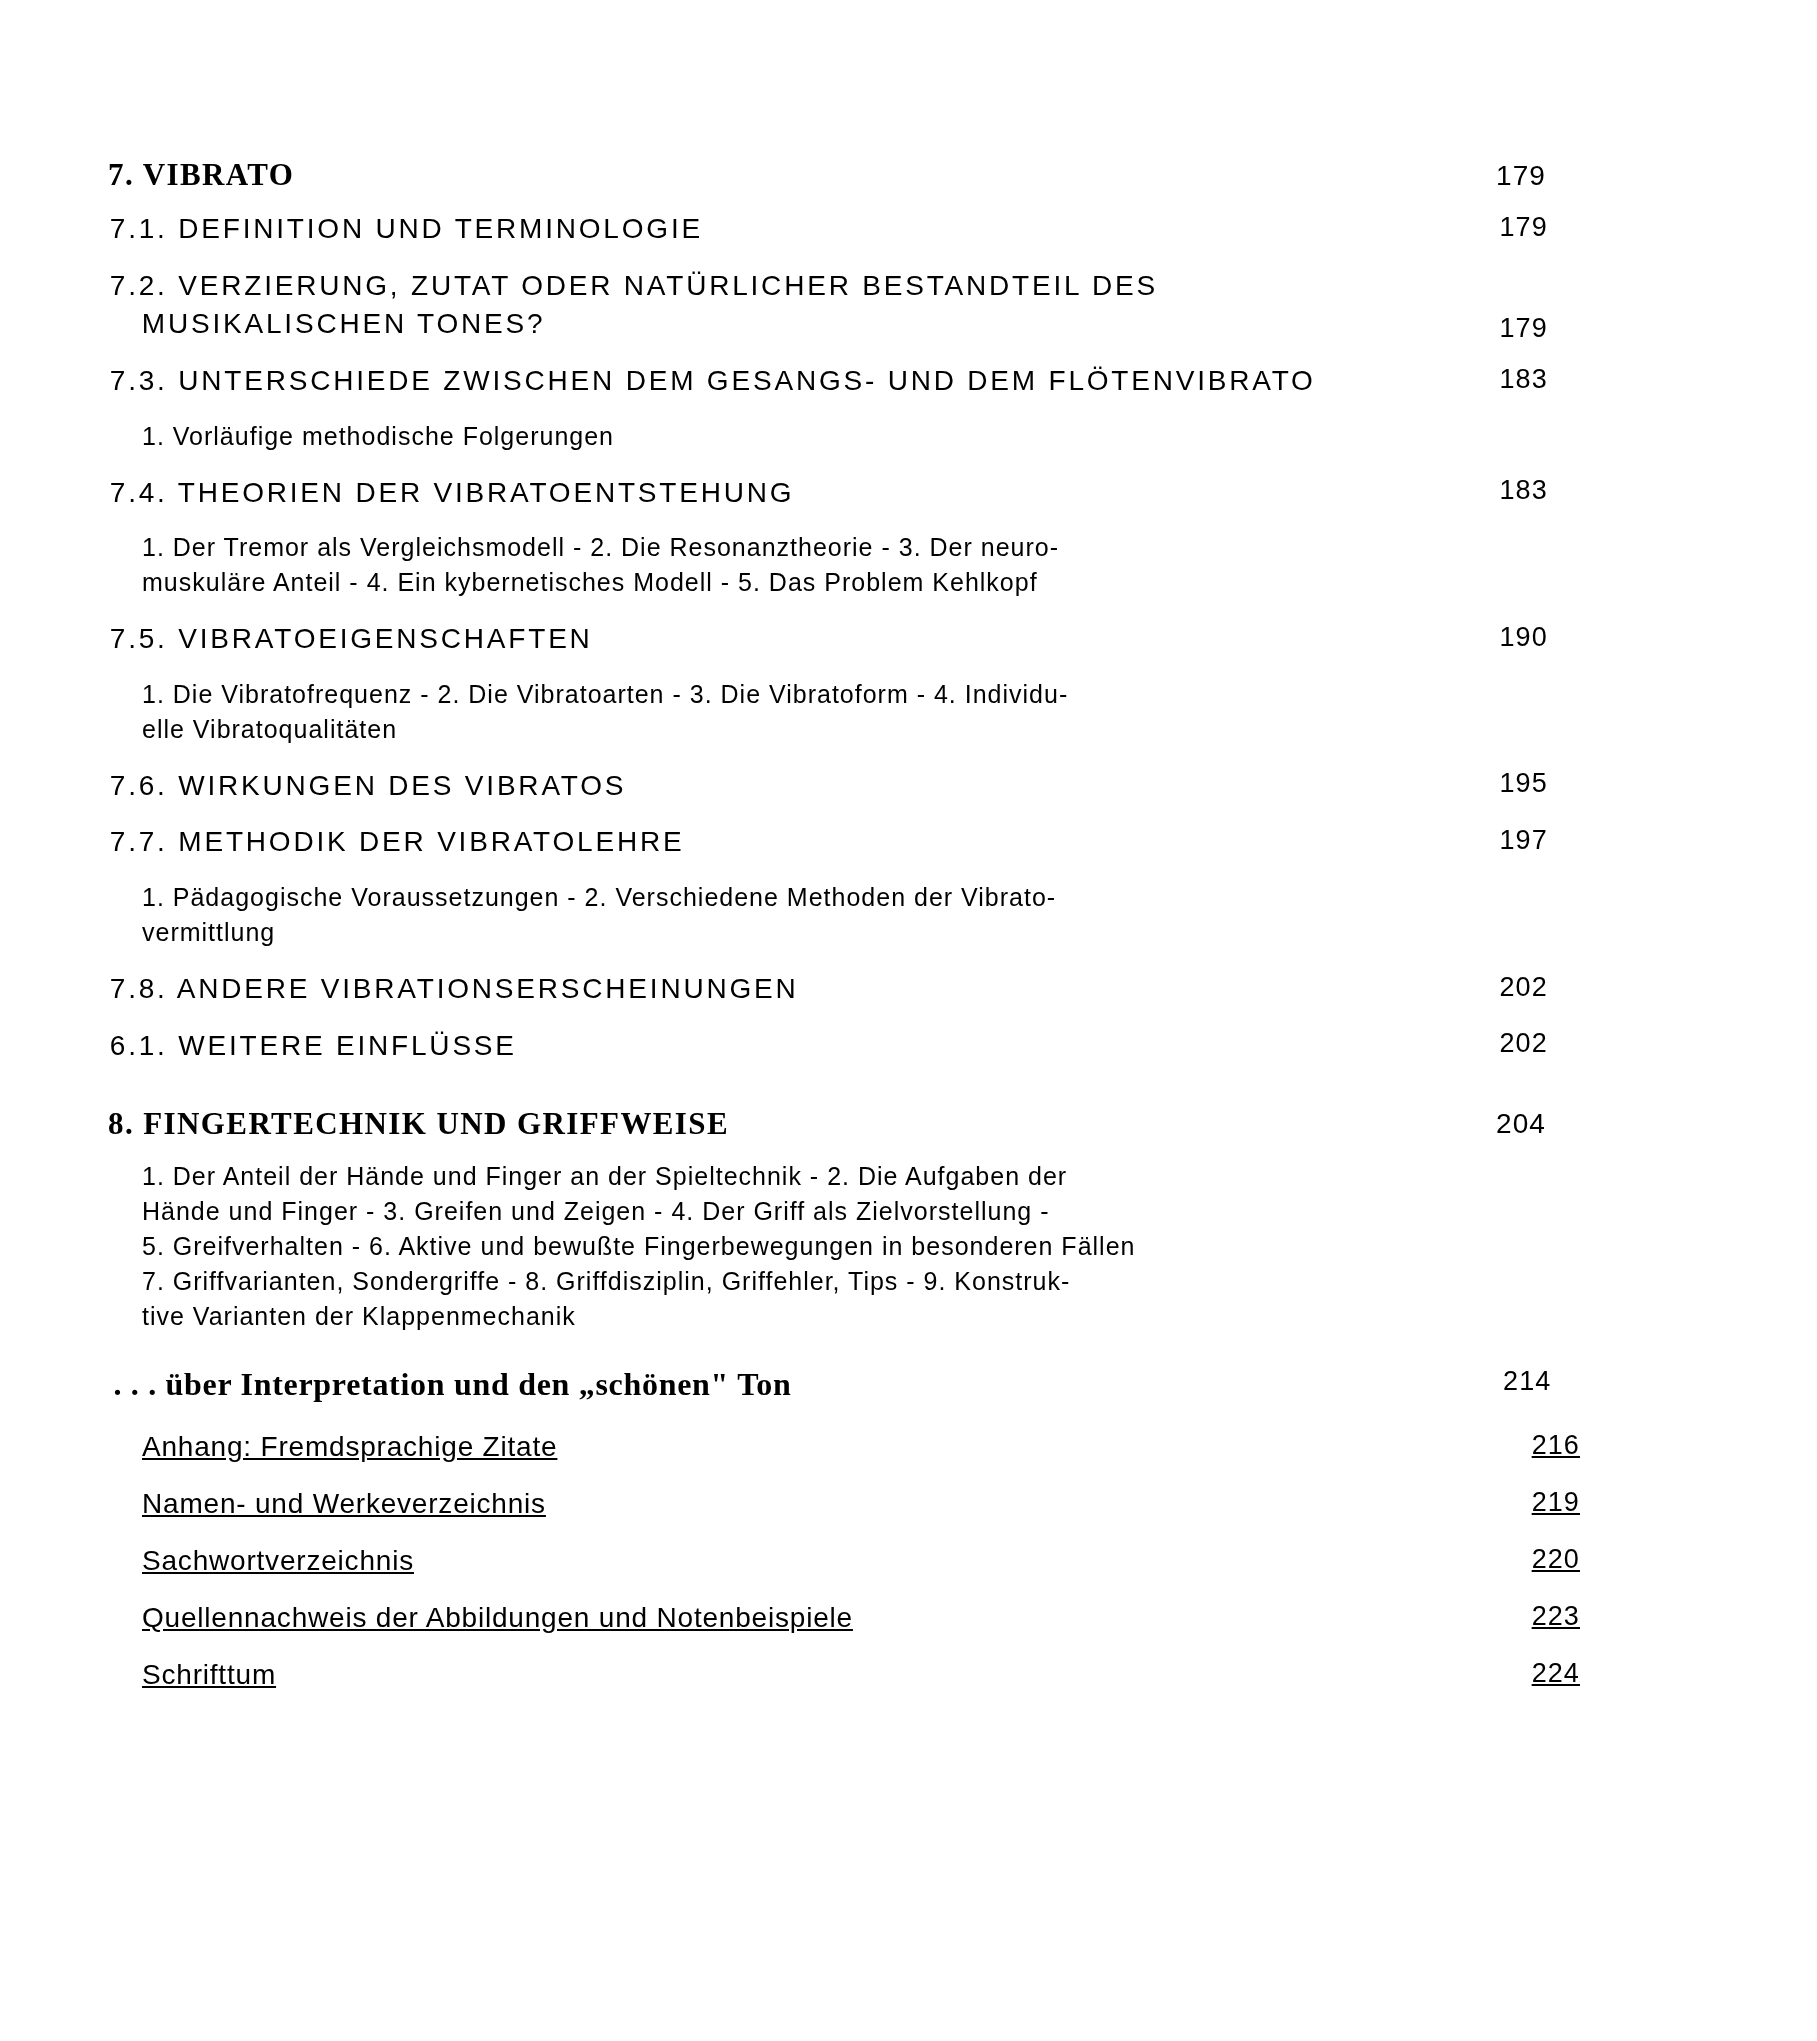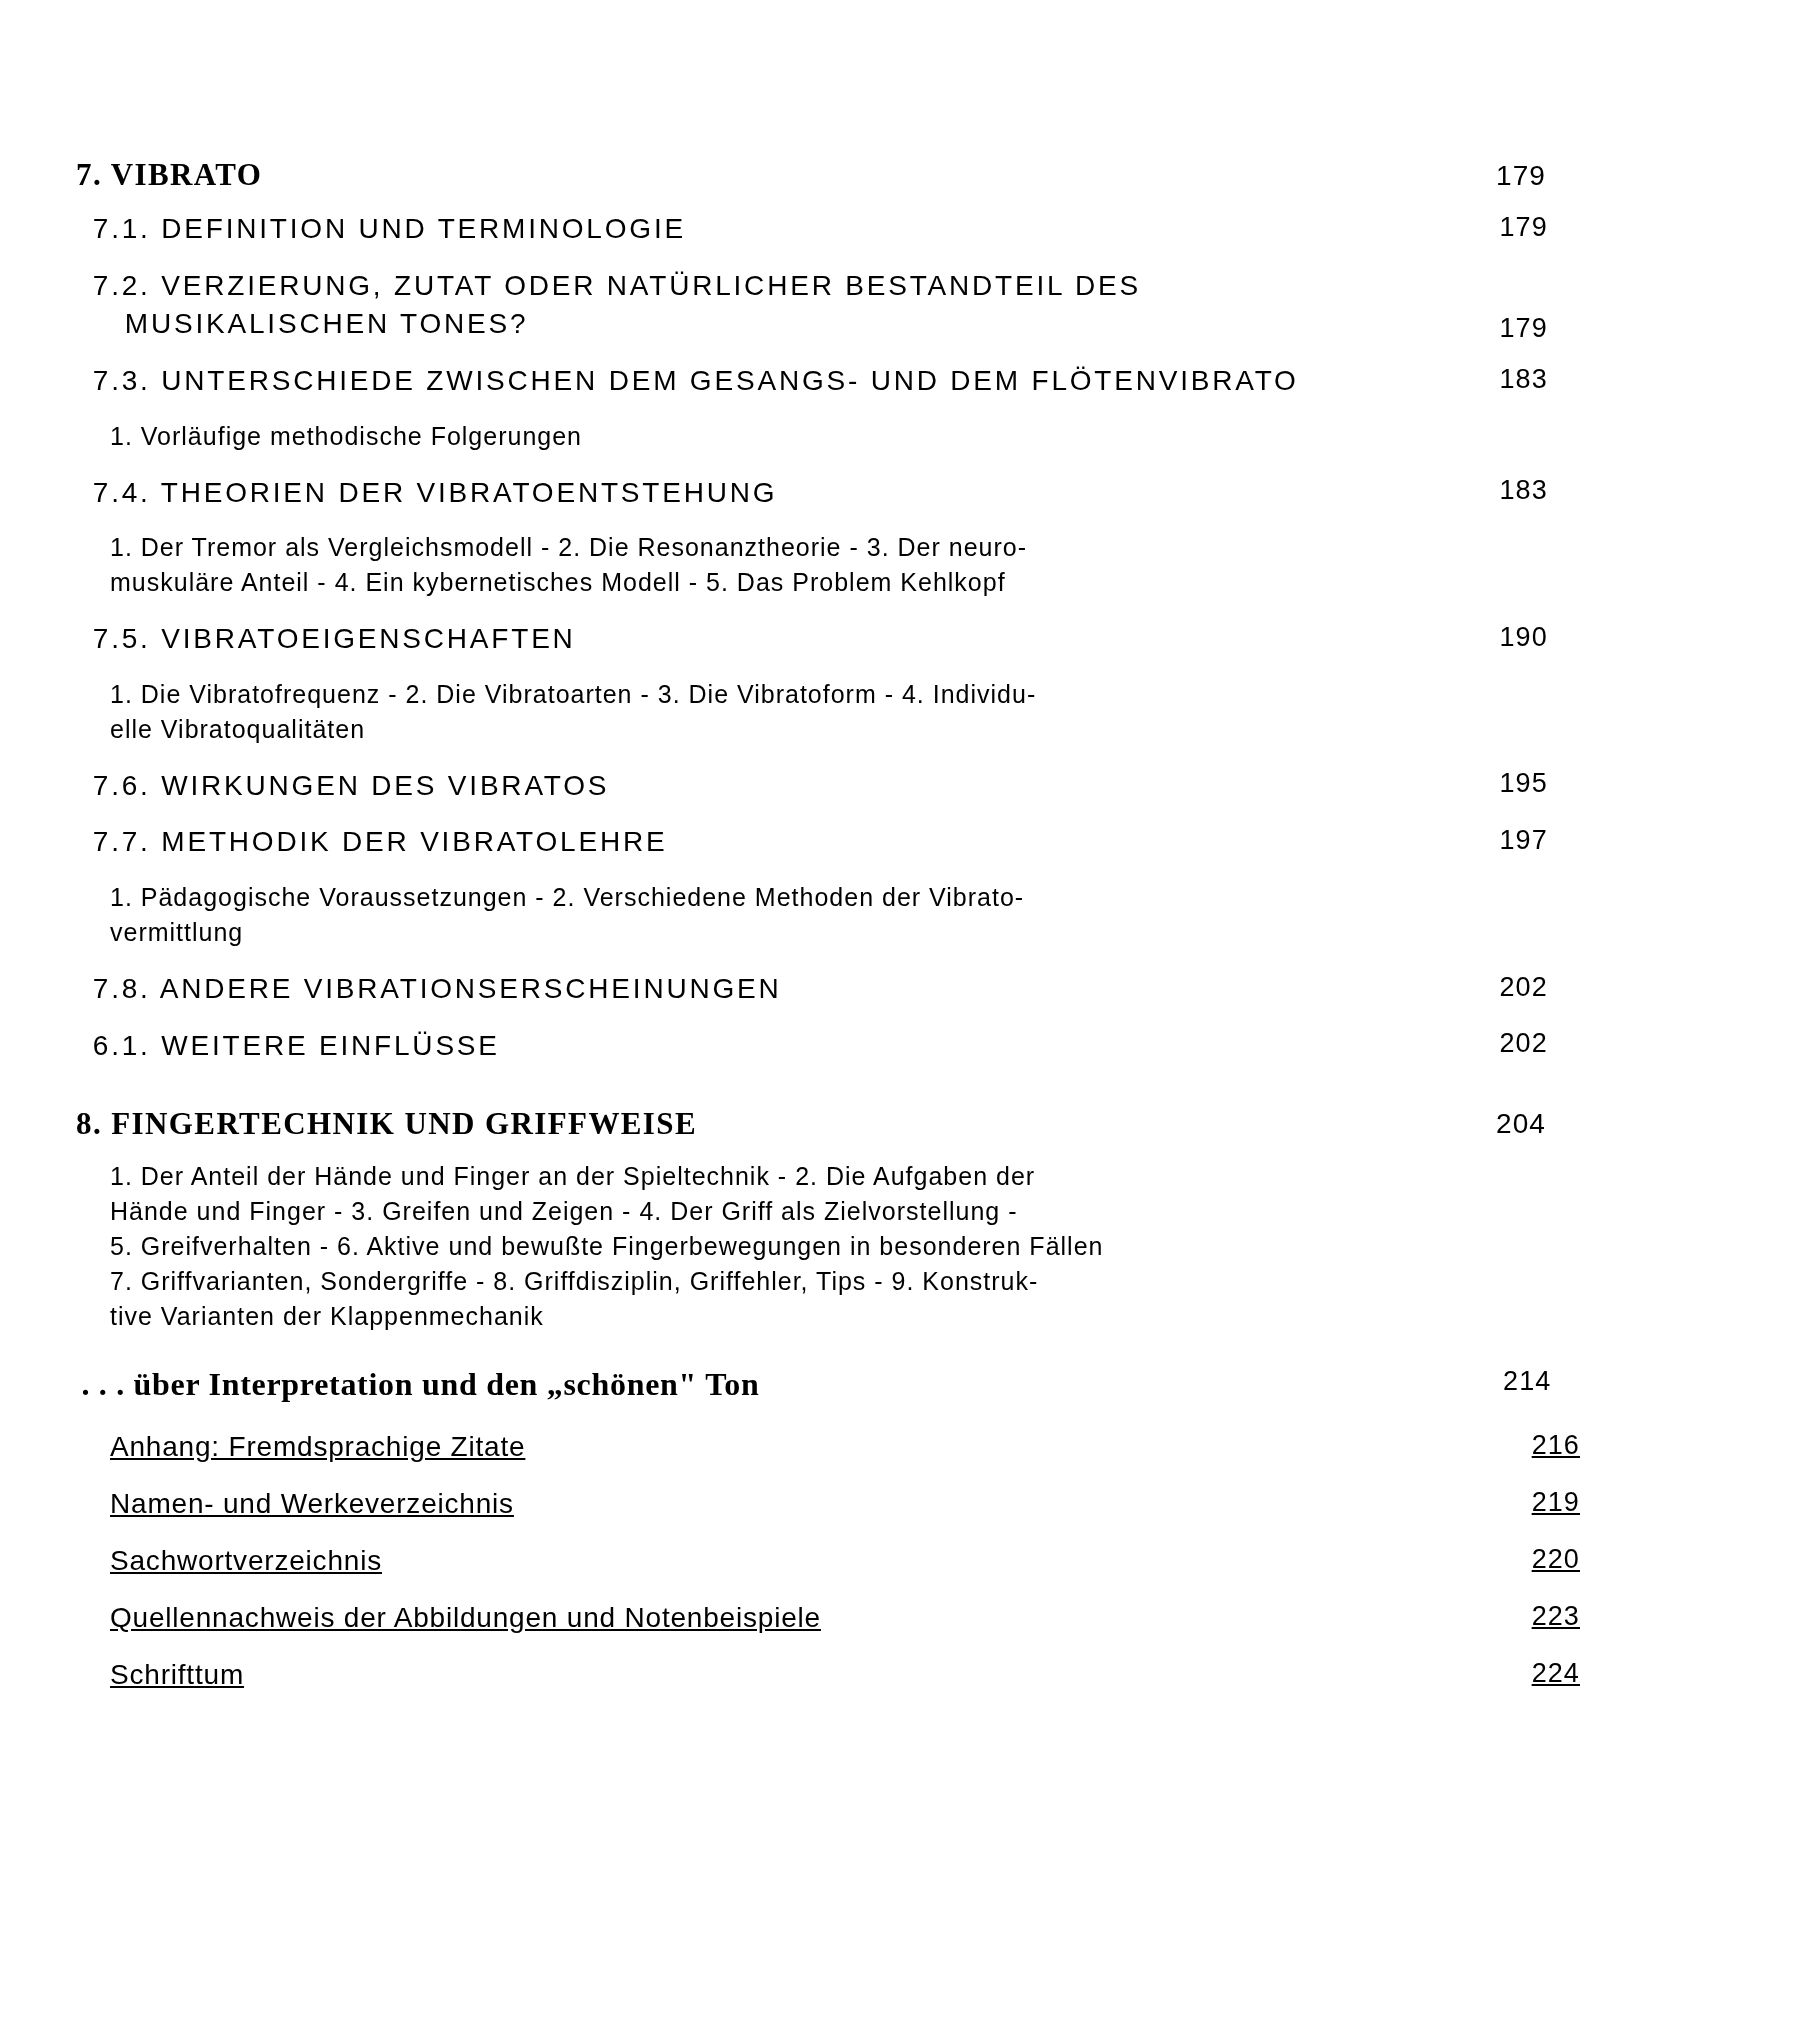--- a/index.html
+++ b/index.html
@@ -13,21 +13,21 @@
     height: 2041px;
     font-family: "Liberation Sans", sans-serif;
     color: #000000;
     -webkit-font-smoothing: none;
   }
   .page {
     position: relative;
     width: 1645px;
     height: 2041px;
     box-sizing: border-box;
-    padding: 158px 99px 0 76px;
+    padding: 158px 99px 0 108px;
     background: #ffffff;
   }
   .toc {
     display: block;
     width: 100%;
   }
 
   
   .row {
     display: flex;
@@ -66,21 +66,20 @@
   .section {
     margin-bottom: 18px;
     padding-left: 1.8px;
   }
   .section .label {
     font-family: "Liberation Sans", sans-serif;
     font-size: 28px;
     letter-spacing: 2.8px;
     line-height: 1.38;
     max-width: 1377px;
-    margin-left: 15px;
   }
   .section .page-no { padding-top: 3.6px; }
   .section.two-line .page-no { align-self: flex-end; padding-bottom: 1.8px; }
 
   
   .sub {
     font-family: "Liberation Sans", sans-serif;
     font-size: 25px;
     letter-spacing: 1px;
     line-height: 1.40;

